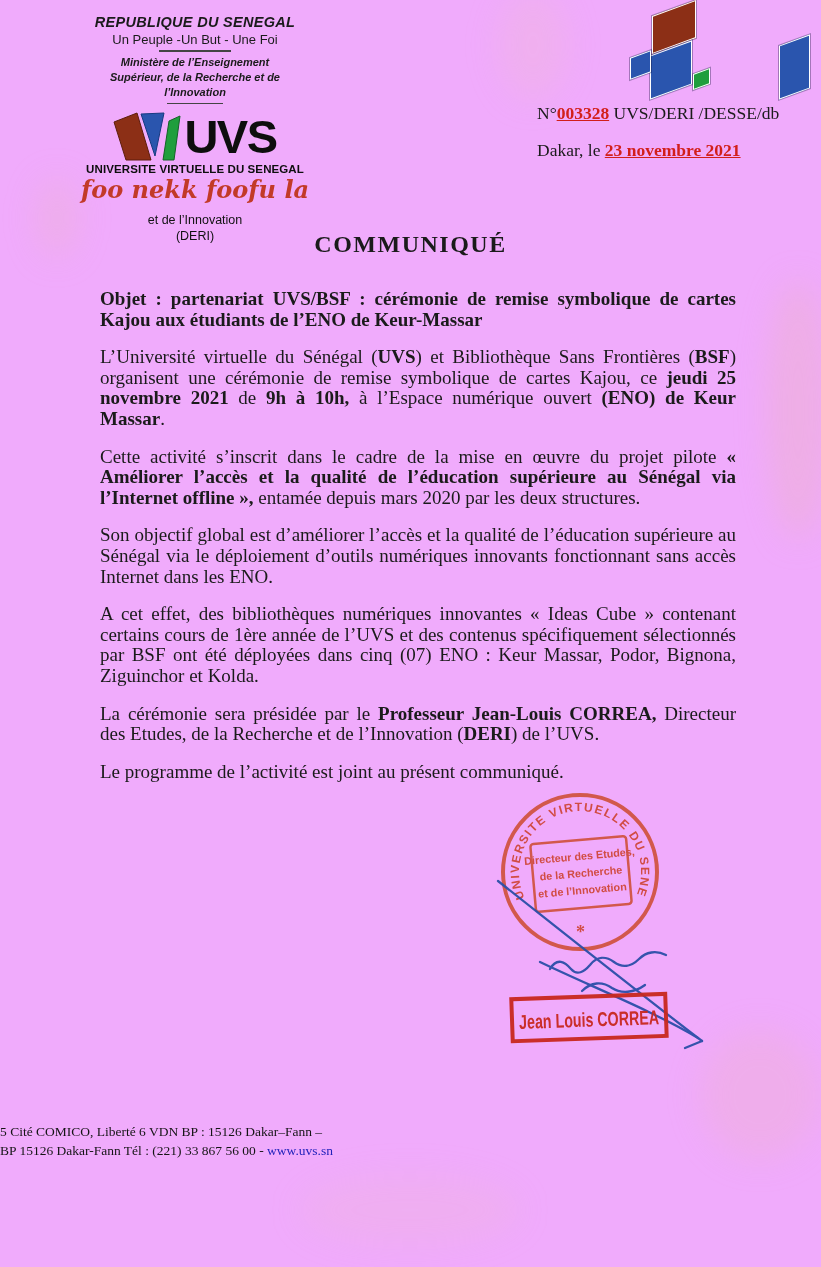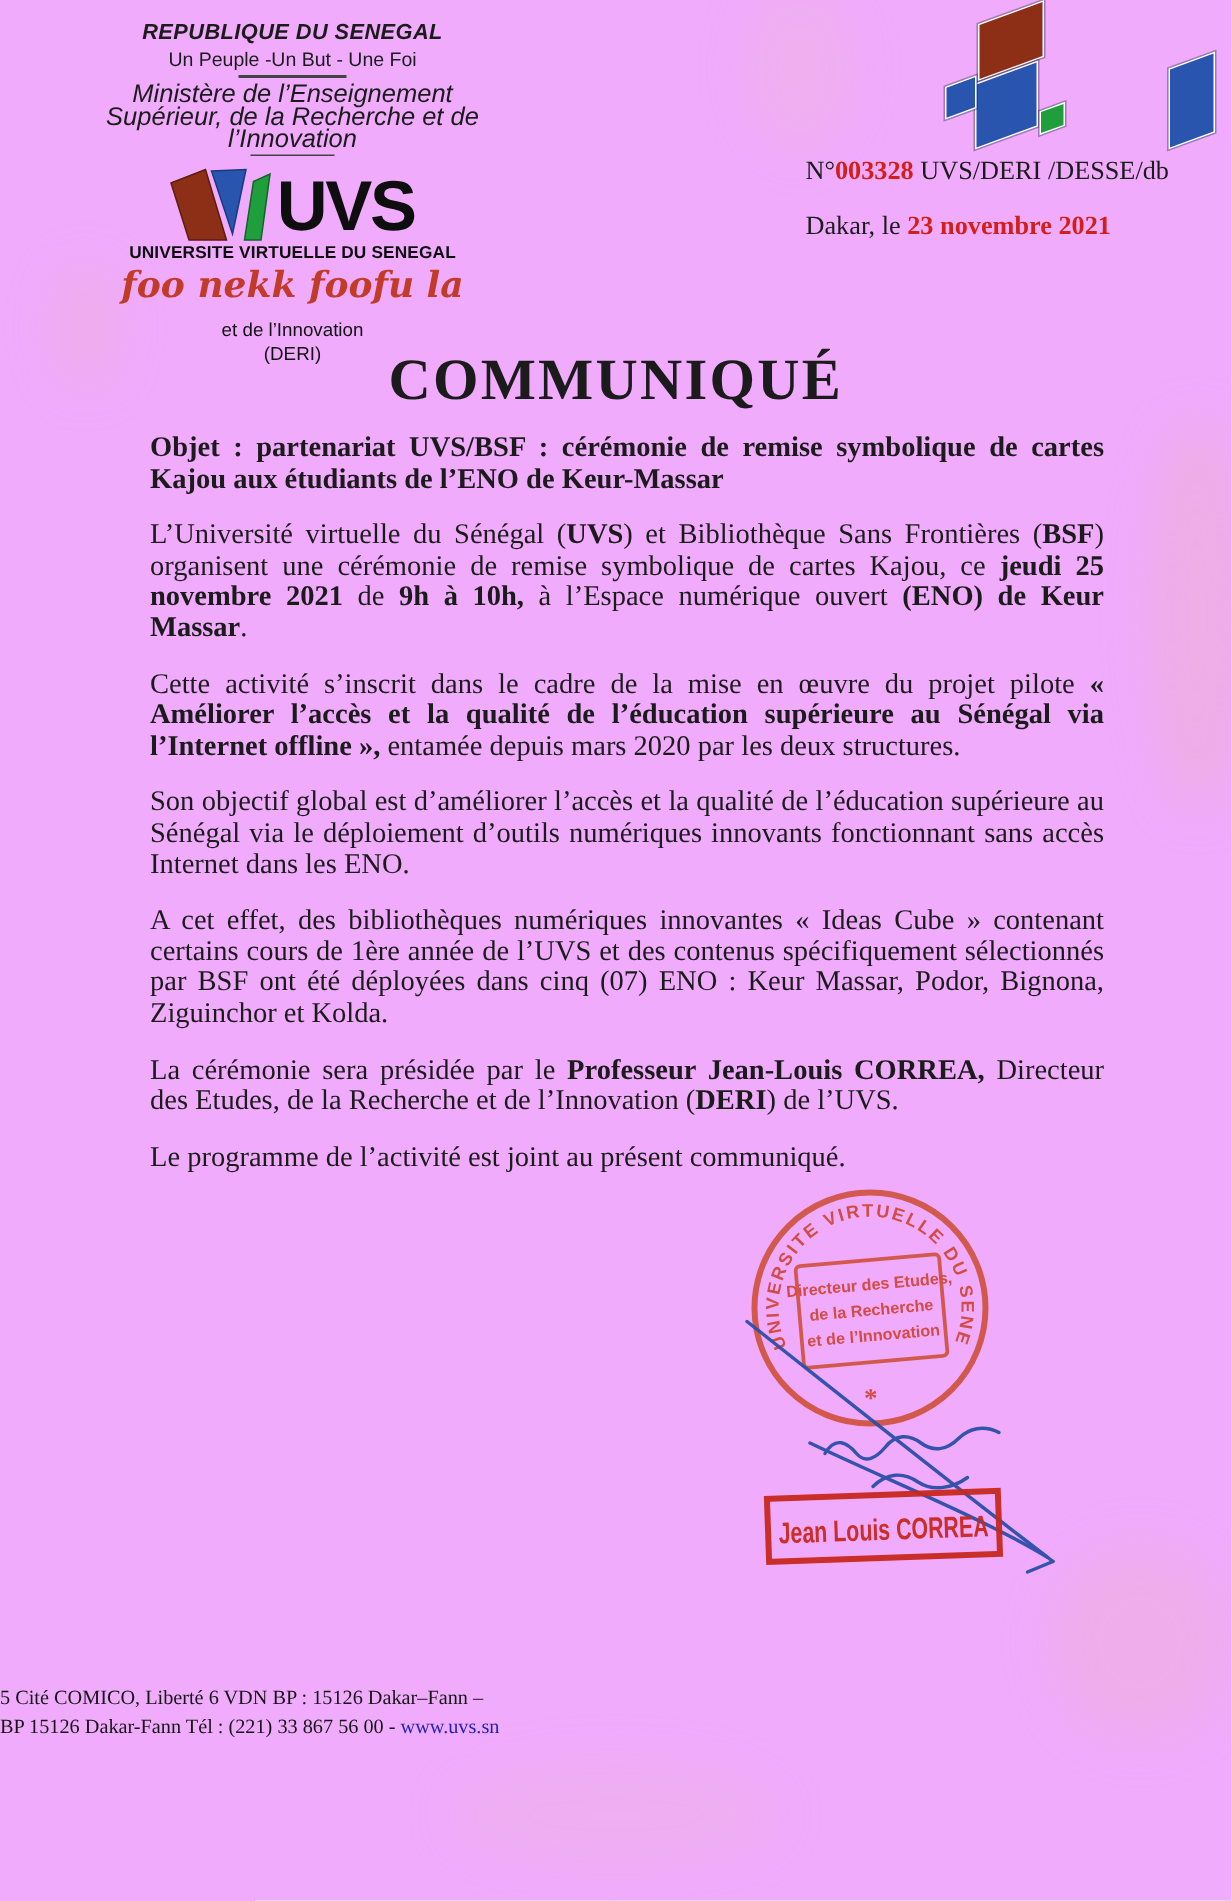--- a/index.html
+++ b/index.html
@@ -15,21 +15,21 @@
   .s4{left:36px;top:178px;width:42px;height:80px;background:rgba(236,186,180,.24);}
   .s5{left:498px;top:-10px;width:70px;height:110px;background:rgba(238,196,190,.20);}
 
   
   .header-left{position:absolute;left:55px;top:14px;width:280px;text-align:center;
     font-family:"Liberation Sans","DejaVu Sans",sans-serif;}
   .republic{font-size:14.5px;font-weight:bold;font-style:italic;letter-spacing:.3px;}
   .motto{font-size:13px;margin-top:2px;}
   .rule{width:72px;height:1.5px;background:#444;margin:3px auto 3px;}
   .rule2{width:56px;}
-  .ministry{font-size:17px;font-weight:normal;font-style:italic;line-height:15px;}
+  .ministry{font-size:11px;font-weight:bold;font-style:italic;line-height:15px;}
   .uvs-logo{margin-top:7px;}
   .mark-row{display:flex;align-items:center;justify-content:center;gap:1px;height:52px;}
   .wordmark{font-weight:900;font-size:47px;line-height:46px;letter-spacing:-1.5px;color:#0e0e0e;}
   .uvs-name{font-size:11.5px;font-weight:900;letter-spacing:.1px;margin-top:0;color:#0e0e0e;}
   .uvs-slogan{font-size:24px;color:#c23a28;font-family:"DejaVu Serif",serif;
     font-style:italic;font-weight:bold;margin-top:0;}
   .direction{font-size:12.5px;line-height:15.5px;margin-top:9px;color:#111;}
 
   
   .corner-logo{position:absolute;left:615px;top:2px;width:206px;height:100px;}
@@ -38,24 +38,24 @@
   .pg-brown{left:37px;top:6px;width:42px;height:36px;background:#8c2f16;}
   .pg-blue-big{left:35px;top:46px;width:40px;height:42px;background:#2a55ae;}
   .pg-blue-small{left:15px;top:52px;width:19px;height:20px;background:#2a55ae;}
   .pg-green{left:78px;top:69px;width:15px;height:14px;background:#1f9e3d;}
   .pg-blue-right{left:164px;top:38px;width:29px;height:52px;background:#2a55ae;}
 
   
   .ref-block{position:absolute;left:537px;top:102px;font-size:17.5px;}
   .ref-line{line-height:22px;}
   .ref-line + .ref-line{margin-top:15px;}
-  .red-bold{color:#d21f1a;font-weight:bold;}
+  .red-bold{color:#d21f1a;font-weight:bold;text-decoration:underline;}
 
   .title{position:absolute;top:231px;left:0;width:100%;text-align:center;
-    font-size:39px;font-weight:bold;letter-spacing:1.5px;margin:0;}
+    font-size:24px;font-weight:bold;letter-spacing:1.5px;margin:0;}
 
   .body-text{position:absolute;left:100px;top:289px;width:636px;font-size:19px;}
   .para{line-height:20.6px;margin:0 0 17px;text-align:justify;}
 
   
   .stamp-area{position:absolute;left:490px;top:786px;width:245px;height:285px;}
 
   .footer{position:absolute;left:0;top:1122px;width:100%;
     font-size:13.5px;font-weight:normal;line-height:19px;color:#151515;}
   .site{color:#2222bb;}

